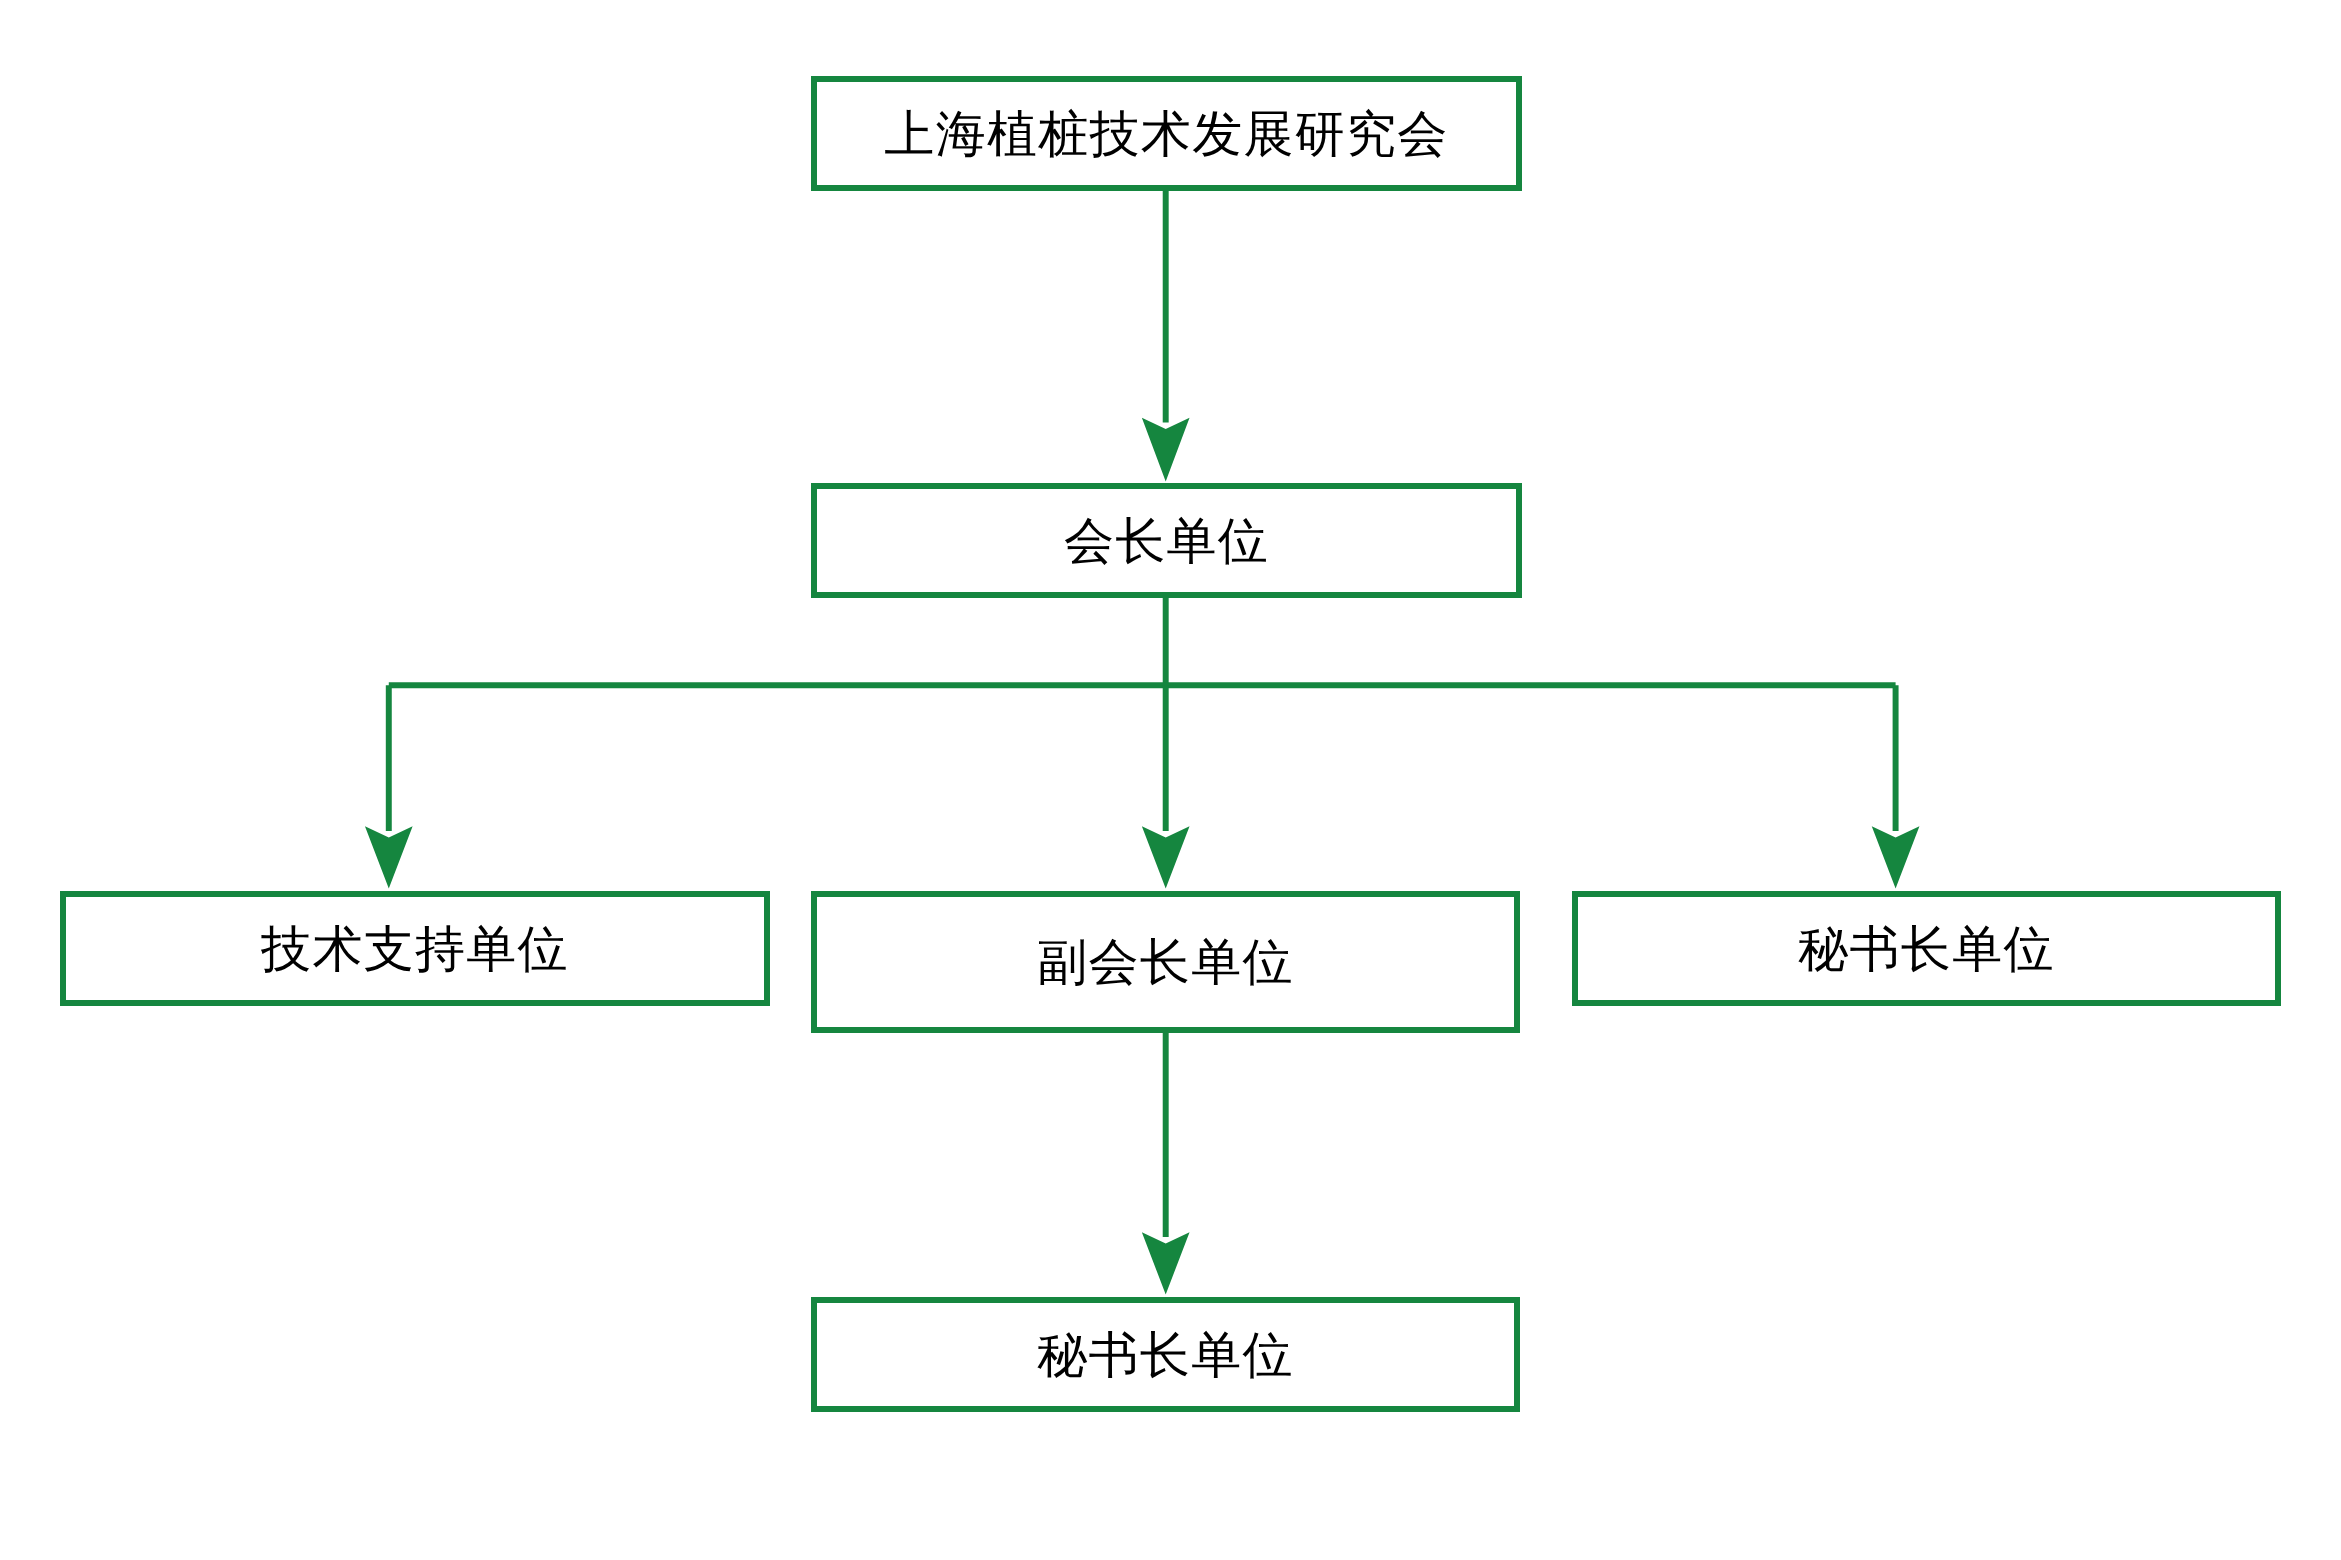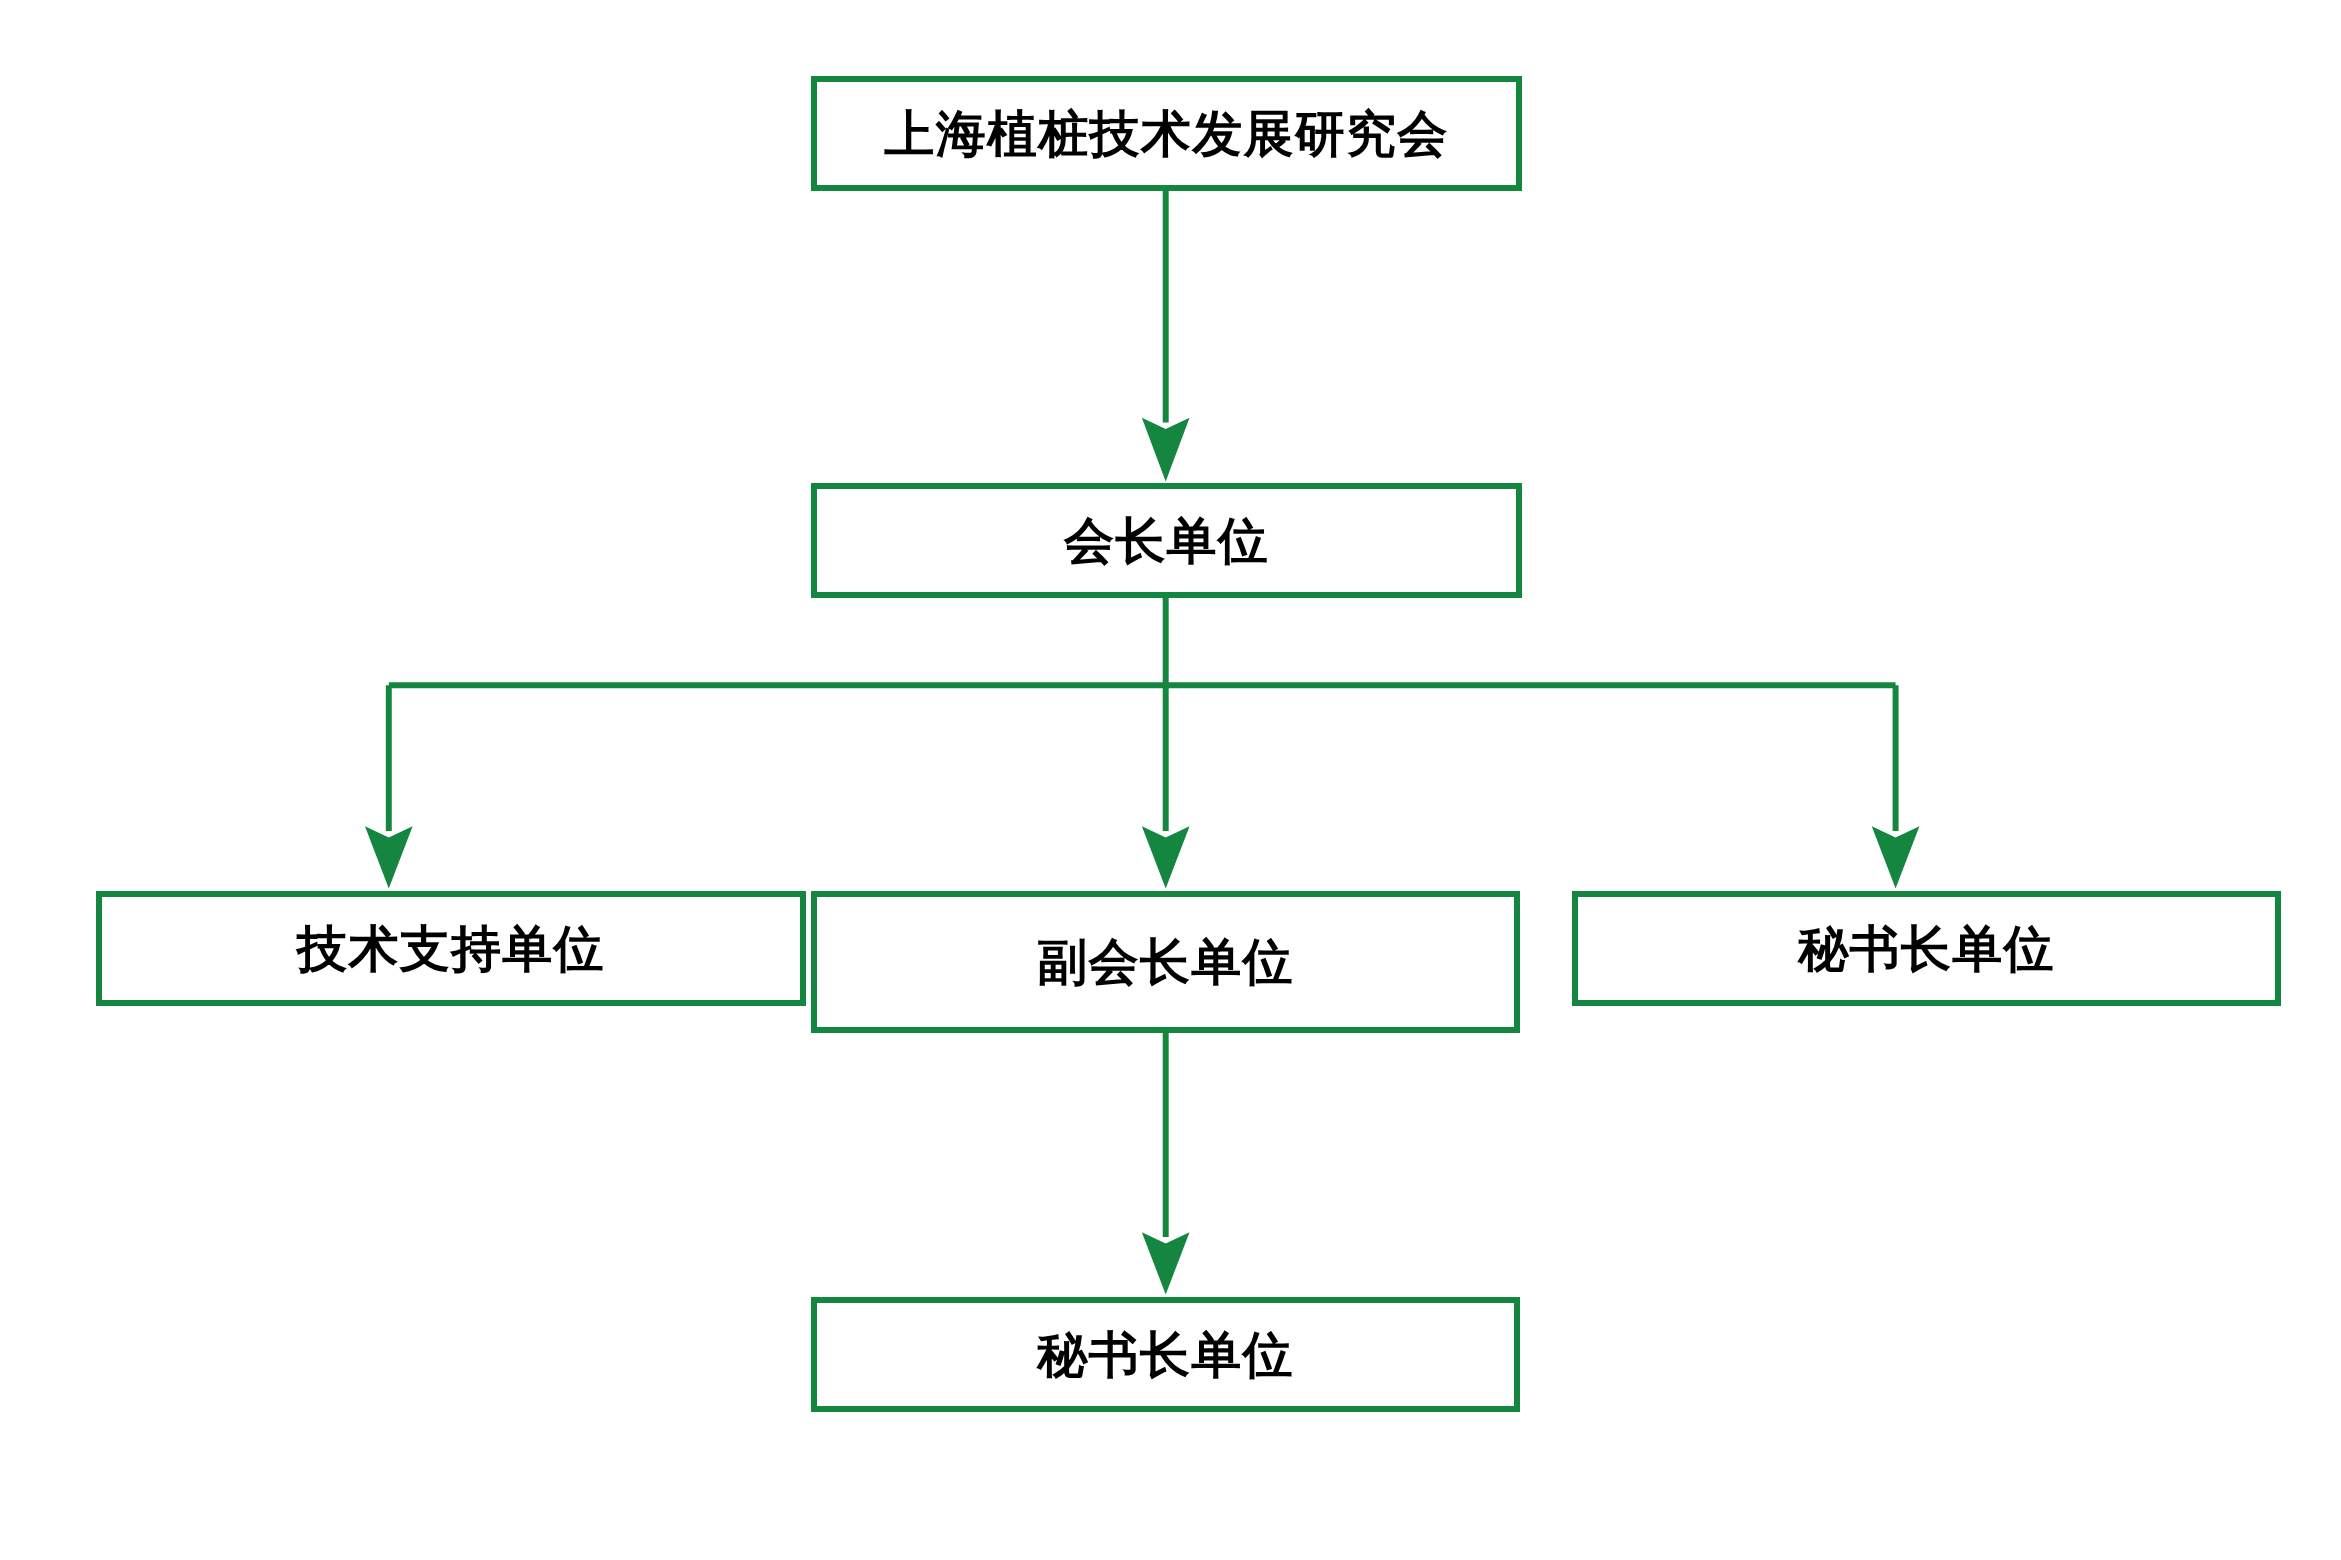--- a/index.html
+++ b/index.html
@@ -33,21 +33,21 @@
     background: #ffffff;
     border: 6px solid #15863f;
     display: flex;
     align-items: center;
     justify-content: center;
   }
   .node-label {
     color: #000000;
     font-family: "DejaVu Sans", "Liberation Sans", sans-serif;
     font-size: 50px;
-    font-weight: 700;
+    font-weight: 400;
     line-height: 1;
     letter-spacing: 1.3px;
     white-space: nowrap;
     text-align: center;
   }
 </style>
 </head>
 <body>
 
 <div id="chart-root">
@@ -87,21 +87,21 @@
   </svg>
 
   <div class="node-box" style="left:811px; top:76px; width:711px; height:115px;">
     <span class="node-label">上海植桩技术发展研究会</span>
   </div>
 
   <div class="node-box" style="left:811px; top:483px; width:711px; height:115px;justify-content:center;">
     <span class="node-label">会长单位</span>
   </div>
 
-  <div class="node-box" style="left:60px; top:891px; width:710px; height:115px;margin-left:36px;">
+  <div class="node-box" style="left:60px; top:891px; width:710px; height:115px;">
     <span class="node-label">技术支持单位</span>
   </div>
 
   <div class="node-box" style="left:811px; top:891px; width:709px; height:142px;">
     <span class="node-label">副会长单位</span>
   </div>
 
   <div class="node-box" style="left:1572px; top:891px; width:709px; height:115px;">
     <span class="node-label">秘书长单位</span>
   </div>

